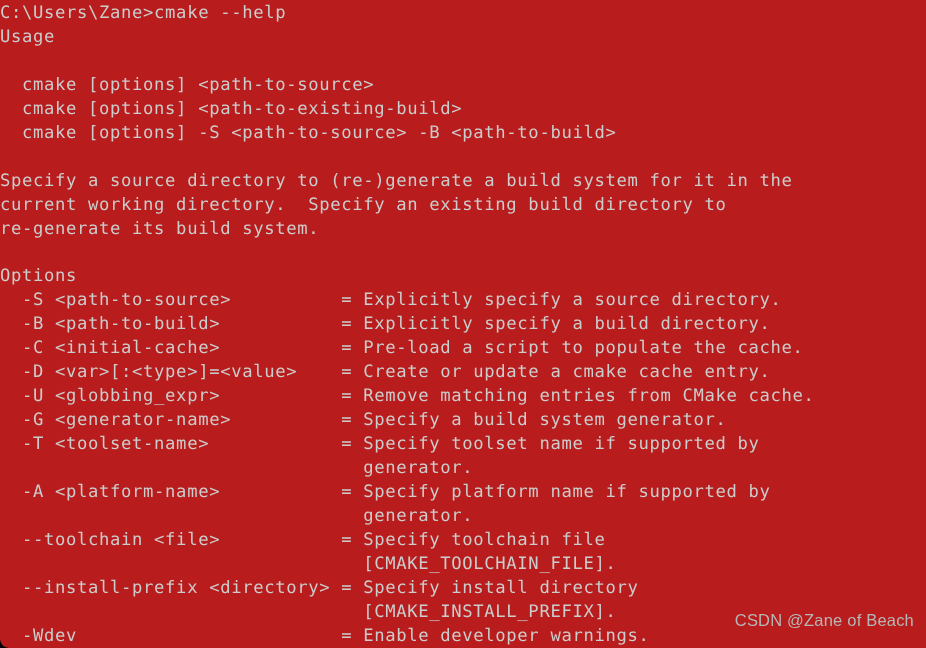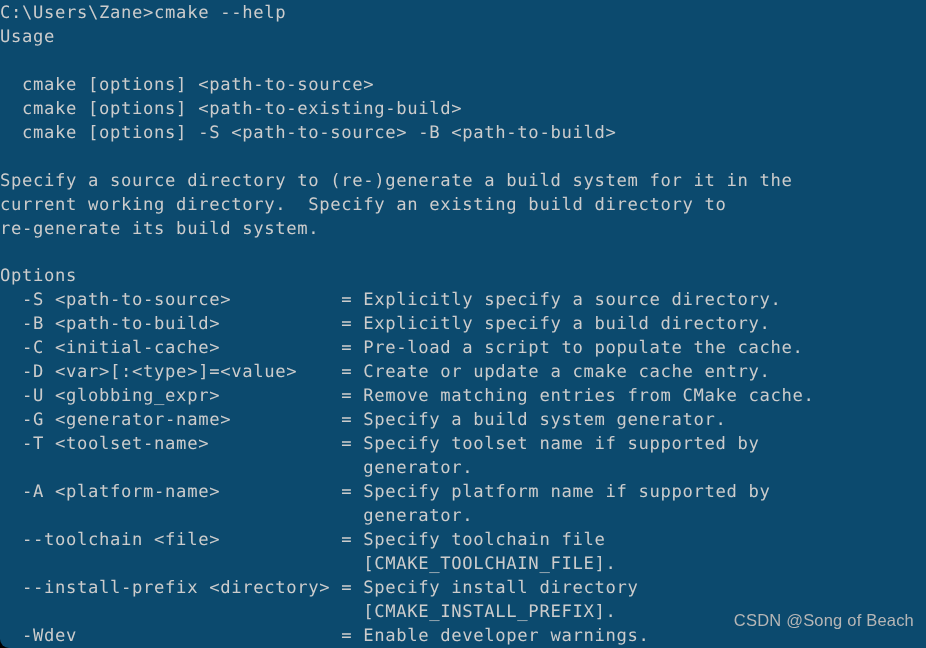--- a/index.html
+++ b/index.html
@@ -10,21 +10,21 @@
   }
   body {
     width: 926px;
     height: 648px;
     overflow: hidden;
   }
   #terminal {
     position: relative;
     width: 926px;
     height: 648px;
-    background: #0c4a6e;
+    background: #b91c1c;
     border-bottom-left-radius: 9px;
     overflow: hidden;
     box-sizing: border-box;
   }
   #console-text {
     position: absolute;
     left: 0;
     top: 2px;
     margin: 0;
     padding: 0;
@@ -77,15 +77,15 @@
   -T &lt;toolset-name&gt;            = Specify toolset name if supported by
                                  generator.
   -A &lt;platform-name&gt;           = Specify platform name if supported by
                                  generator.
   --toolchain &lt;file&gt;           = Specify toolchain file
                                  [CMAKE_TOOLCHAIN_FILE].
   --install-prefix &lt;directory&gt; = Specify install directory
                                  [CMAKE_INSTALL_PREFIX].
   -Wdev                        = Enable developer warnings.</pre>
 
-  <div id="watermark">CSDN @Song of Beach</div>
+  <div id="watermark">CSDN @Zane of Beach</div>
 
 </div>
 
 </body></html>

